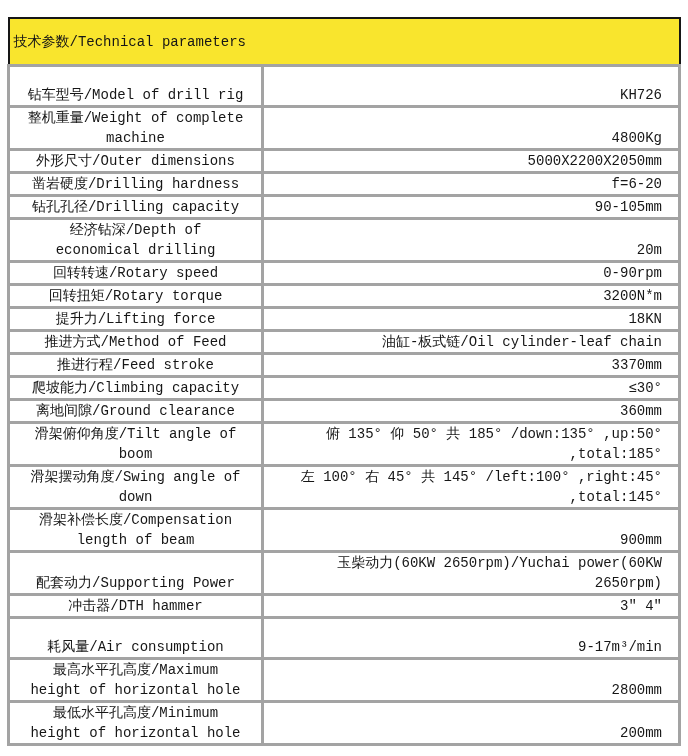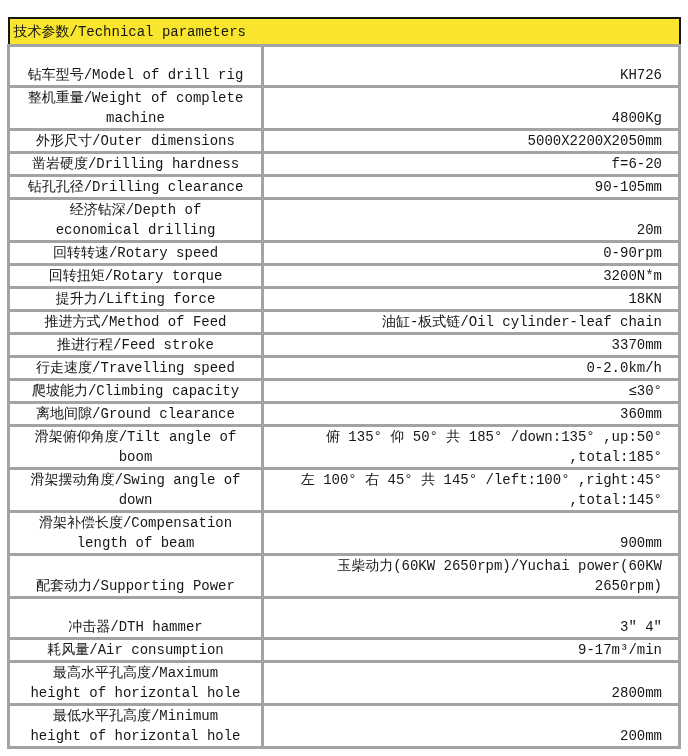--- a/index.html
+++ b/index.html
@@ -23,21 +23,21 @@
   }
   col.c-label { width: 254px; }
   th.hdr {
     background: #F9E52D; 
     border: 1px solid #161616;
     font-weight: normal;
     font-size: 14px;
     line-height: 20px;
     text-align: left;
     vertical-align: middle;
-    padding: 2px 4px;
+    padding: 12px 4px;
     height: 21px;
     font-family: Liberation Mono, monospace;
   }
   td {
     border: 3px solid #a3a3a3;
     font-size: 14px;
     line-height: 20px;
     vertical-align: bottom;
     padding: 0 16px;
     overflow: hidden;
@@ -79,21 +79,21 @@
     <td class="label">外形尺寸/Outer dimensions</td>
     <td class="value">5000X2200X2050mm</td>
   </tr>
 
   <tr>
     <td class="label">凿岩硬度/Drilling hardness</td>
     <td class="value">f=6-20</td>
   </tr>
 
   <tr>
-    <td class="label">钻孔孔径/Drilling clearance</td>
+    <td class="label">钻孔孔径/Drilling capacity</td>
     <td class="value">90-105mm</td>
   </tr>
 
   <tr>
     <td class="label">经济钻深/Depth of economical drilling</td>
     <td class="value">20m</td>
   </tr>
 
   <tr>
     <td class="label">回转转速/Rotary speed</td>
@@ -113,24 +113,20 @@
   <tr>
     <td class="label">推进方式/Method of Feed</td>
     <td class="value">油缸-板式链/Oil cylinder-leaf chain</td>
   </tr>
 
   <tr>
     <td class="label">推进行程/Feed stroke</td>
     <td class="value">3370mm</td>
   </tr>
 
-  <tr>
-    <td class="label">行走速度/Travelling speed</td>
-    <td class="value">0-2.0km/h</td>
-  </tr>
 
   <tr>
     <td class="label">爬坡能力/Climbing capacity</td>
     <td class="value">≤30°</td>
   </tr>
 
   <tr>
     <td class="label">离地间隙/Ground clearance</td>
     <td class="value">360mm</td>
   </tr>

